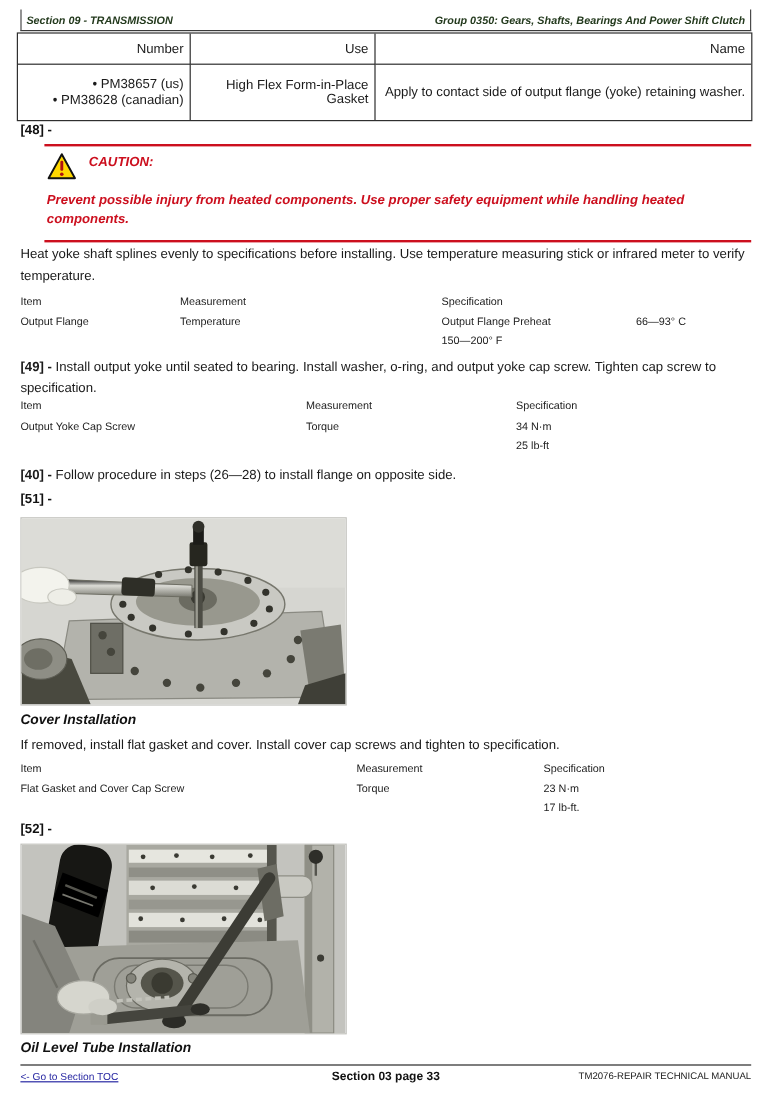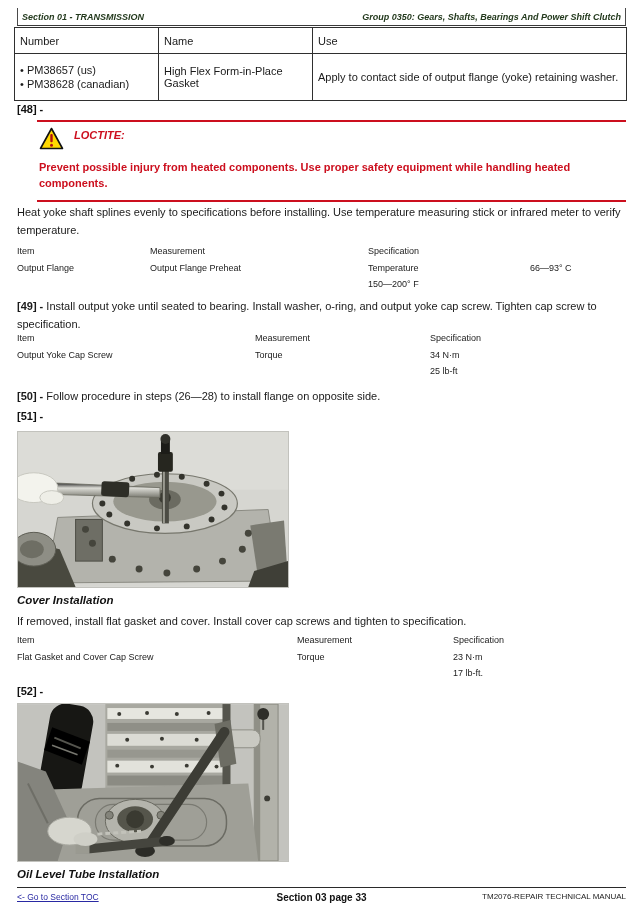--- a/index.html
+++ b/index.html
@@ -9,36 +9,36 @@
 
   
   .header-band { position:absolute; top:8px; left:17px; width:609px; height:18px;
     border-left:1px solid #4a4a4a; border-right:1px solid #4a4a4a; border-bottom:1.5px solid #3a3a3a;
     display:flex; justify-content:space-between; align-items:center; padding:0 4px; }
   .header-band span { font-size:9px; font-weight:bold; font-style:italic; color:#243a1e; }
 
   
   .parts-table { position:absolute; top:27px; left:14px; width:613px;
     border:1.5px solid #2f2f2f; border-collapse:collapse; display:grid;
-    grid-template-columns:144px 154px 1fr; font-size:11px; }
+    grid-template-columns:144px 154px 1fr; font-size:11px;text-align:right; }
   .pt-cell { border-right:1.5px solid #2f2f2f; padding:4px 5px; display:flex; flex-direction:column; justify-content:center; }
   .pt-cell:nth-child(3n) { border-right:none; }
   .pt-head { border-bottom:1.5px solid #2f2f2f; height:26px; justify-content:center; }
   .pt-body { min-height:46px; }
   .bullet-line { line-height:14px; }
   .bullet-line::before { content:"• "; }
 
   .step-label { position:absolute; left:17px; font-size:11px; font-weight:bold; color:#111; }
 
   
   .caution { position:absolute; top:120px; left:37px; width:589px;
     border-top:2px solid #cc0f1e; border-bottom:2px solid #cc0f1e; padding:5px 4px 9px 2px; }
   .caution-head { display:flex; align-items:flex-start; gap:10px; height:26px; }
   .caution-title { font-size:11px; font-weight:bold; font-style:italic; color:#cc0f1e; padding-top:2px; }
-  .caution-text { margin-top:6px; font-size:11px; font-weight:bold; color:#cc0f1e; line-height:16px; padding-right:26px; }
+  .caution-text { margin-top:6px; font-size:11px; font-weight:bold; font-style:italic; color:#cc0f1e; line-height:16px; padding-right:26px; }
 
   .para { position:absolute; left:17px; width:609px; font-size:11px; line-height:18px; color:#1a1a1a; }
   .para .inline-label { font-weight:bold; }
 
   
   .spec { position:absolute; left:17px; width:609px; display:grid; font-size:9px; line-height:16.5px; color:#222; }
   .spec .hd { font-weight:normal; }
   .spec-1 { grid-template-columns:133px 218px 162px 1fr; }
   .spec-2 { grid-template-columns:238px 175px 1fr; }
   .spec-3 { grid-template-columns:280px 156px 1fr; }
@@ -54,62 +54,62 @@
   .footer-link { flex:1; font-size:8.5px; color:#2929a3; text-decoration:underline; cursor:pointer; }
   .footer-center { flex:1; text-align:center; font-size:10px; font-weight:bold; color:#111; }
   .footer-right { flex:1; text-align:right; font-size:8px; color:#222; }
 </style>
 </head>
 <body>
 
 <div class="page">
 
   <div class="header-band">
-    <span>Section 01 - TRANSMISSION</span>
+    <span>Section 09 - TRANSMISSION</span>
     <span>Group 0350: Gears, Shafts, Bearings And Power Shift Clutch</span>
   </div>
 
   <div class="parts-table">
     <div class="pt-cell pt-head">Number</div>
+    <div class="pt-cell pt-head">Use</div>
     <div class="pt-cell pt-head">Name</div>
-    <div class="pt-cell pt-head">Use</div>
     <div class="pt-cell pt-body">
       <div class="bullet-line">PM38657 (us)</div>
       <div class="bullet-line">PM38628 (canadian)</div>
     </div>
     <div class="pt-cell pt-body">High Flex Form-in-Place Gasket</div>
     <div class="pt-cell pt-body">Apply to contact side of output flange (yoke) retaining washer.</div>
   </div>
 
   <div class="step-label" style="top:103px;">[48] -</div>
 
   <div class="caution">
     <div class="caution-head">
       <span>
         <svg width="25" height="23" viewBox="0 0 25 23">
           <polygon points="12.5,1.5 23.5,21.5 1.5,21.5" fill="#ffd800" stroke="#111" stroke-width="1.6" stroke-linejoin="round"></polygon>
           <rect x="11.3" y="7" width="2.4" height="8.2" rx="1" fill="#b01010"></rect>
           <circle cx="12.5" cy="18.2" r="1.5" fill="#b01010"></circle>
         </svg>
       </span>
-      <span class="caution-title">LOCTITE:</span>
+      <span class="caution-title">CAUTION:</span>
     </div>
     <div class="caution-text">Prevent possible injury from heated components. Use proper safety equipment while handling heated components.</div>
   </div>
 
   <div class="para" style="top:203px;">Heat yoke shaft splines evenly to specifications before installing. Use temperature measuring stick or infrared meter to verify temperature.</div>
 
   <div class="spec spec-1" style="top:243px;">
     <div class="hd">Item</div>
     <div class="hd">Measurement</div>
     <div class="hd">Specification</div>
     <div></div>
     <div>Output Flange</div>
+    <div>Temperature</div>
     <div>Output Flange Preheat</div>
-    <div>Temperature</div>
     <div>66—93° C</div>
     <div></div>
     <div></div>
     <div>150—200° F</div>
     <div></div>
   </div>
 
   <div class="para" style="top:297px;">
     <span class="inline-label">[49] -</span>
     <span>Install output yoke until seated to bearing. Install washer, o-ring, and output yoke cap screw. Tighten cap screw to specification.</span>
@@ -121,21 +121,21 @@
     <div class="hd">Specification</div>
     <div>Output Yoke Cap Screw</div>
     <div>Torque</div>
     <div>34 N·m</div>
     <div></div>
     <div></div>
     <div>25 lb-ft</div>
   </div>
 
   <div class="para" style="top:387px;">
-    <span class="inline-label">[50] -</span>
+    <span class="inline-label">[40] -</span>
     <span>Follow procedure in steps (26—28) to install flange on opposite side.</span>
   </div>
 
   <div class="step-label" style="top:410px;">[51] -</div>
 
   <div class="figure" style="top:431px;">
     <svg width="270" height="155" viewBox="0 0 272 156">
       <defs>
         <linearGradient id="f51-bar" x1="0" y1="0" x2="0" y2="1">
           <stop offset="0" stop-color="#ececе6"></stop>

